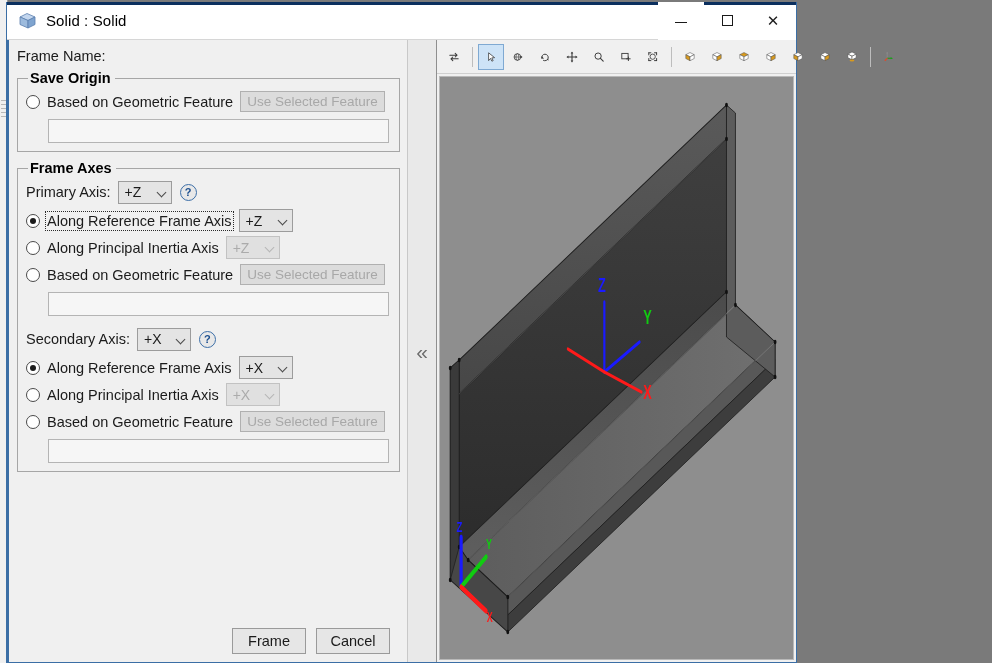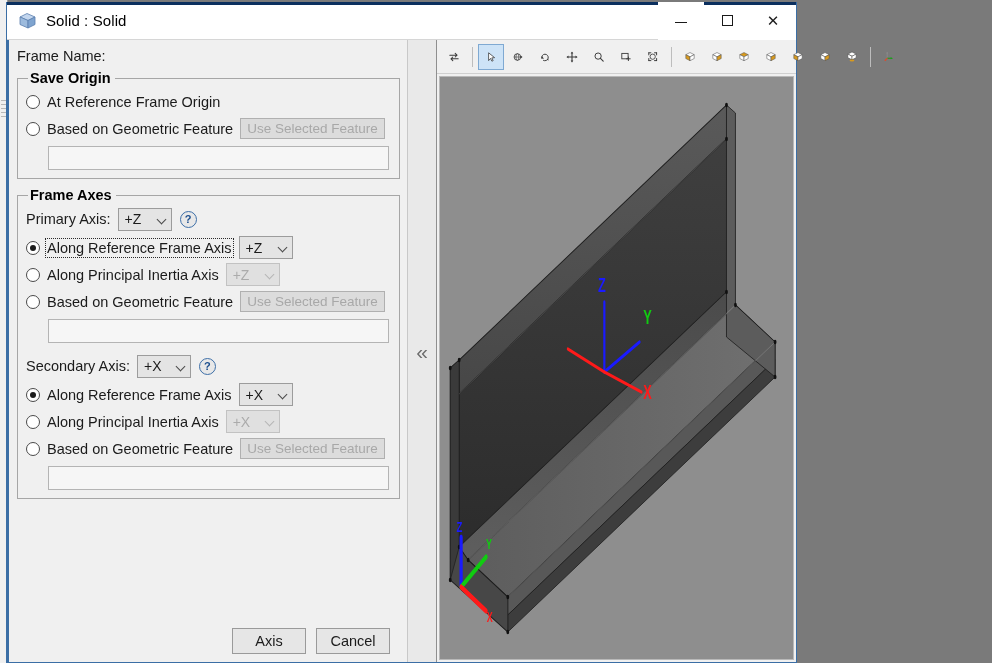--- a/index.html
+++ b/index.html
@@ -245,24 +245,20 @@
 
     <div id="left-panel">
 
       <div class="row-name">
         <span class="lbl">Frame Name:</span>
       </div>
 
       <fieldset class="group">
         <legend>Save Origin</legend>
 
-        <div class="opt-row">
-          <span class="radio"></span>
-          <span class="opt-label">At Reference Frame Origin</span>
-        </div>
 
 
         <div class="opt-row">
           <span class="radio"></span>
           <span class="opt-label">Based on Geometric Feature</span>
           <span class="gray-btn">Use Selected Feature</span>
         </div>
 
         <div class="feature-field"></div>
       </fieldset>
@@ -337,21 +333,21 @@
           <span class="opt-label">Based on Geometric Feature</span>
           <span class="gray-btn">Use Selected Feature</span>
         </div>
 
         <div class="feature-field"></div>
       </fieldset>
 
       <div id="spacer-fill"></div>
 
       <div id="btn-bar">
-        <button class="dlg-btn">Axis</button>
+        <button class="dlg-btn">Frame</button>
         <button class="dlg-btn">Cancel</button>
       </div>
     </div>
 
     <div id="splitter">
       <span class="chevrons">«</span>
     </div>
 
     <div id="view-panel">
 

